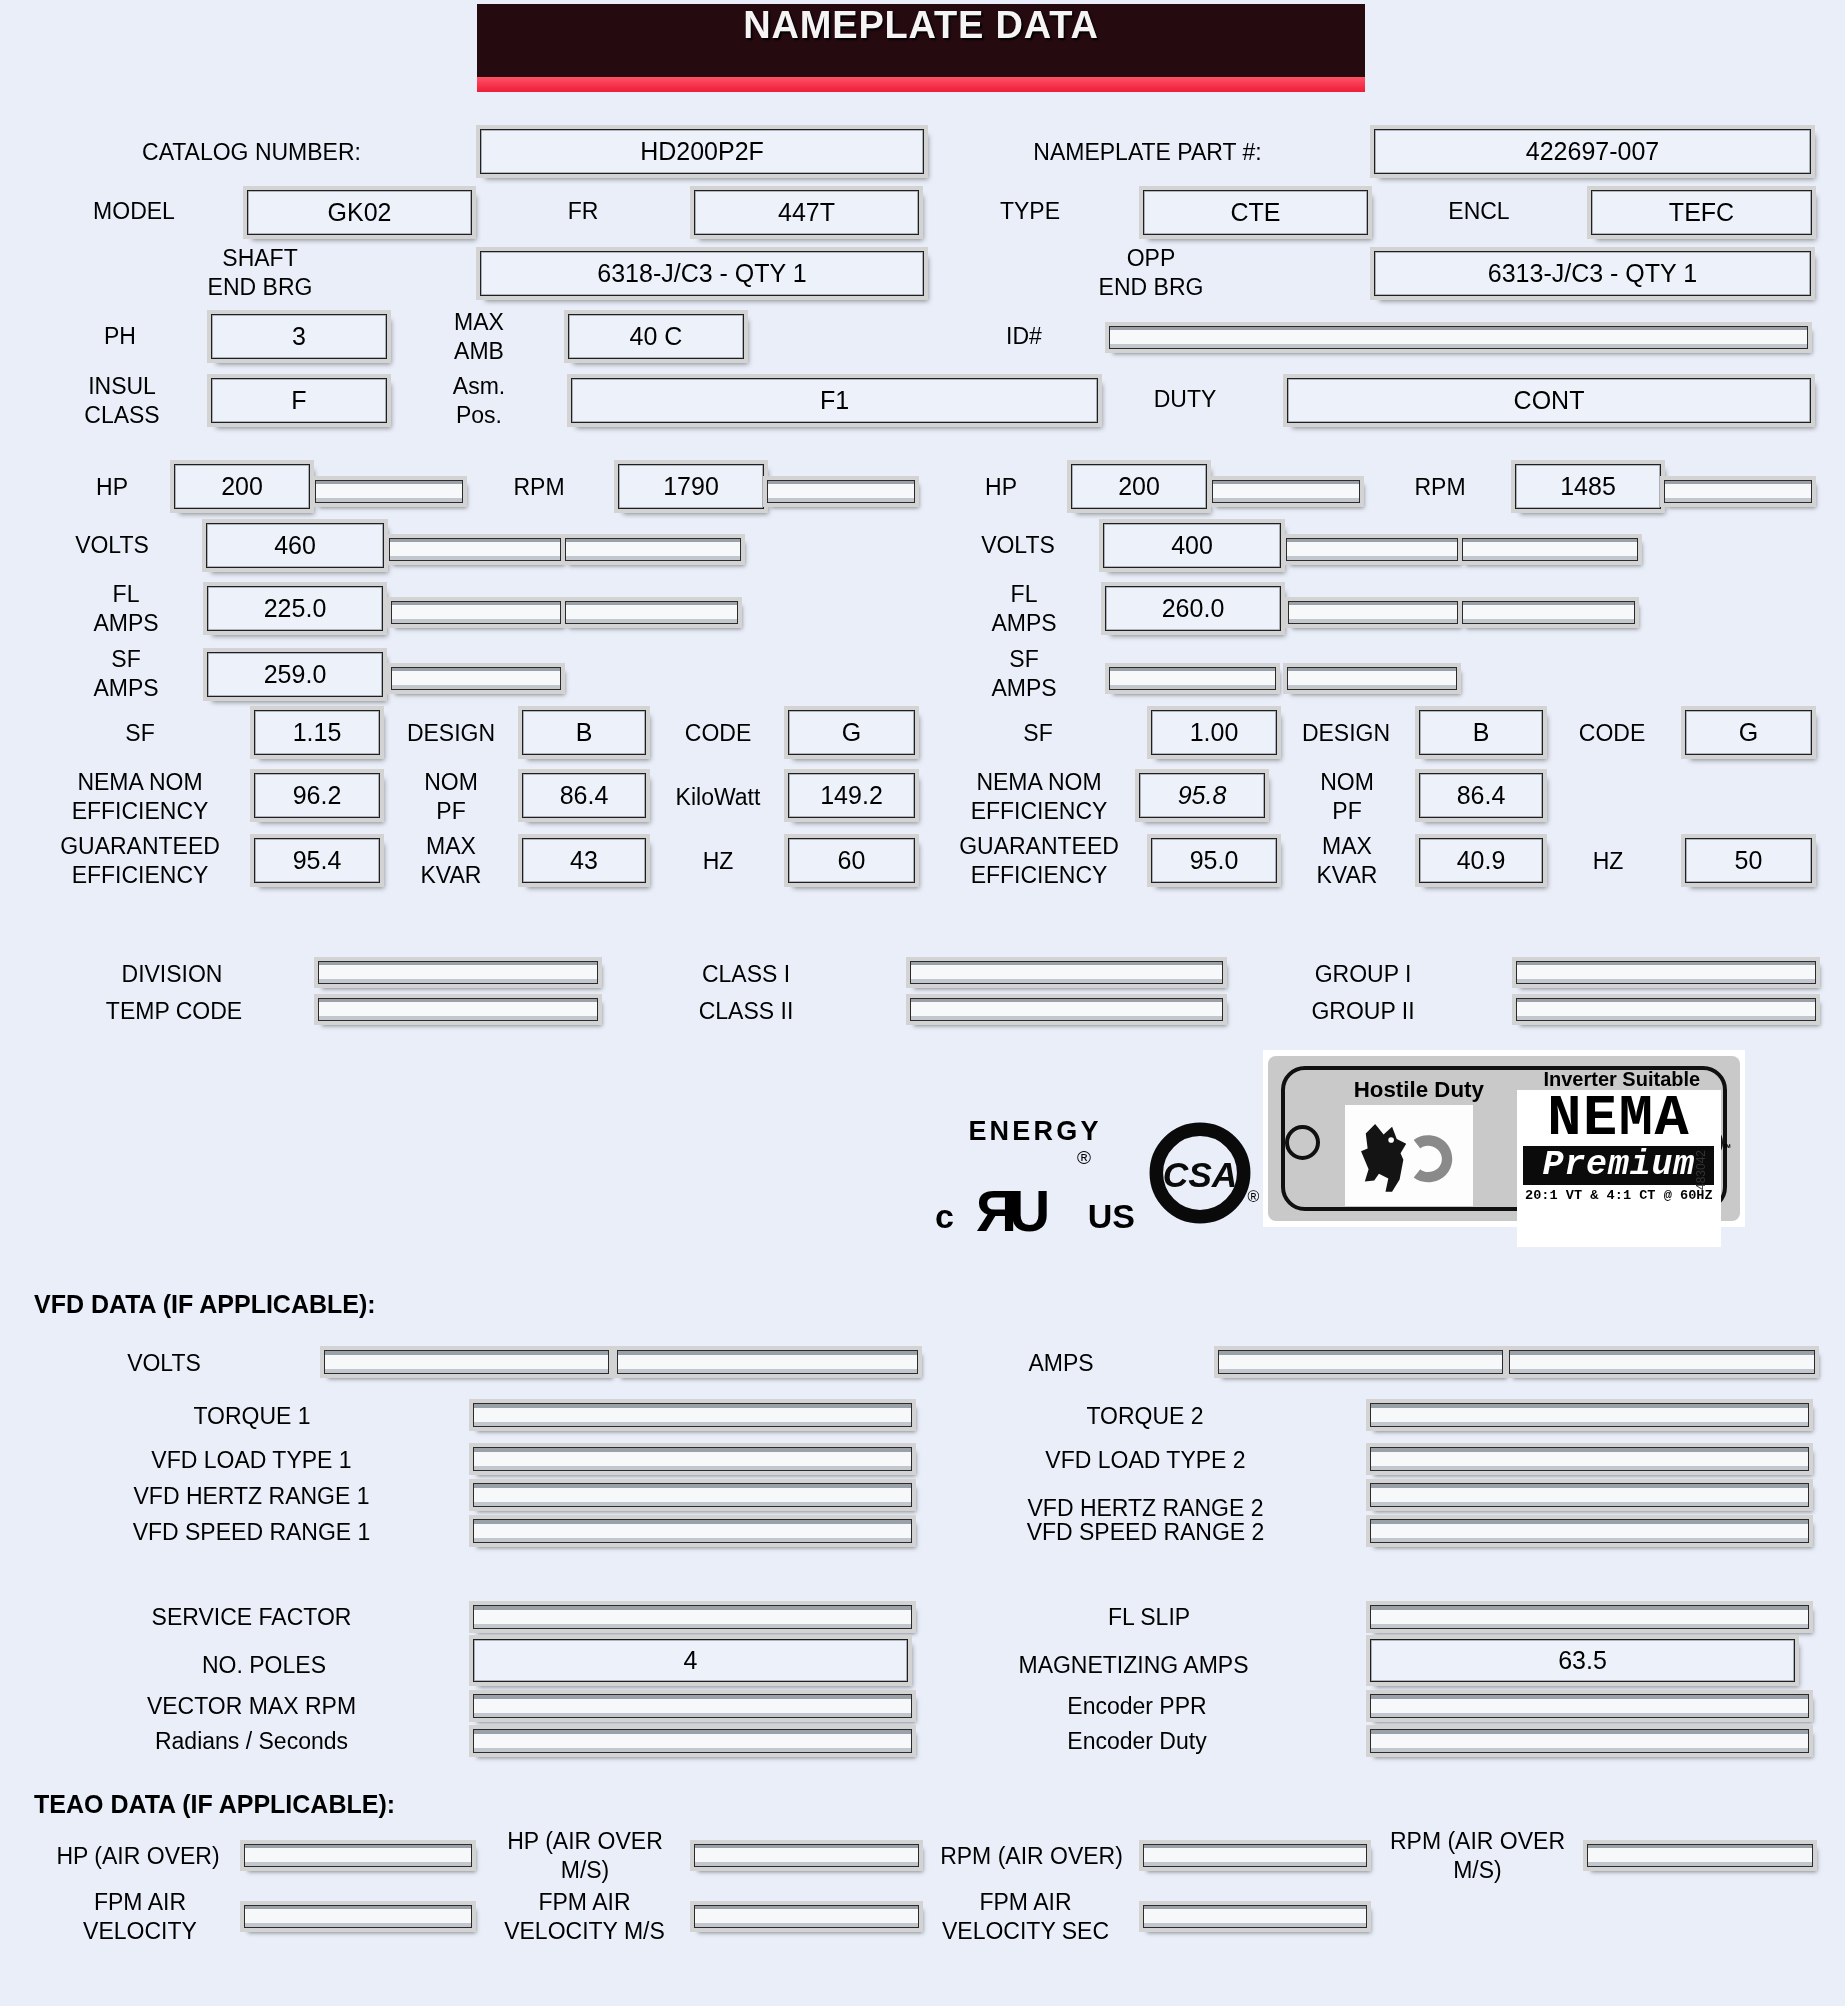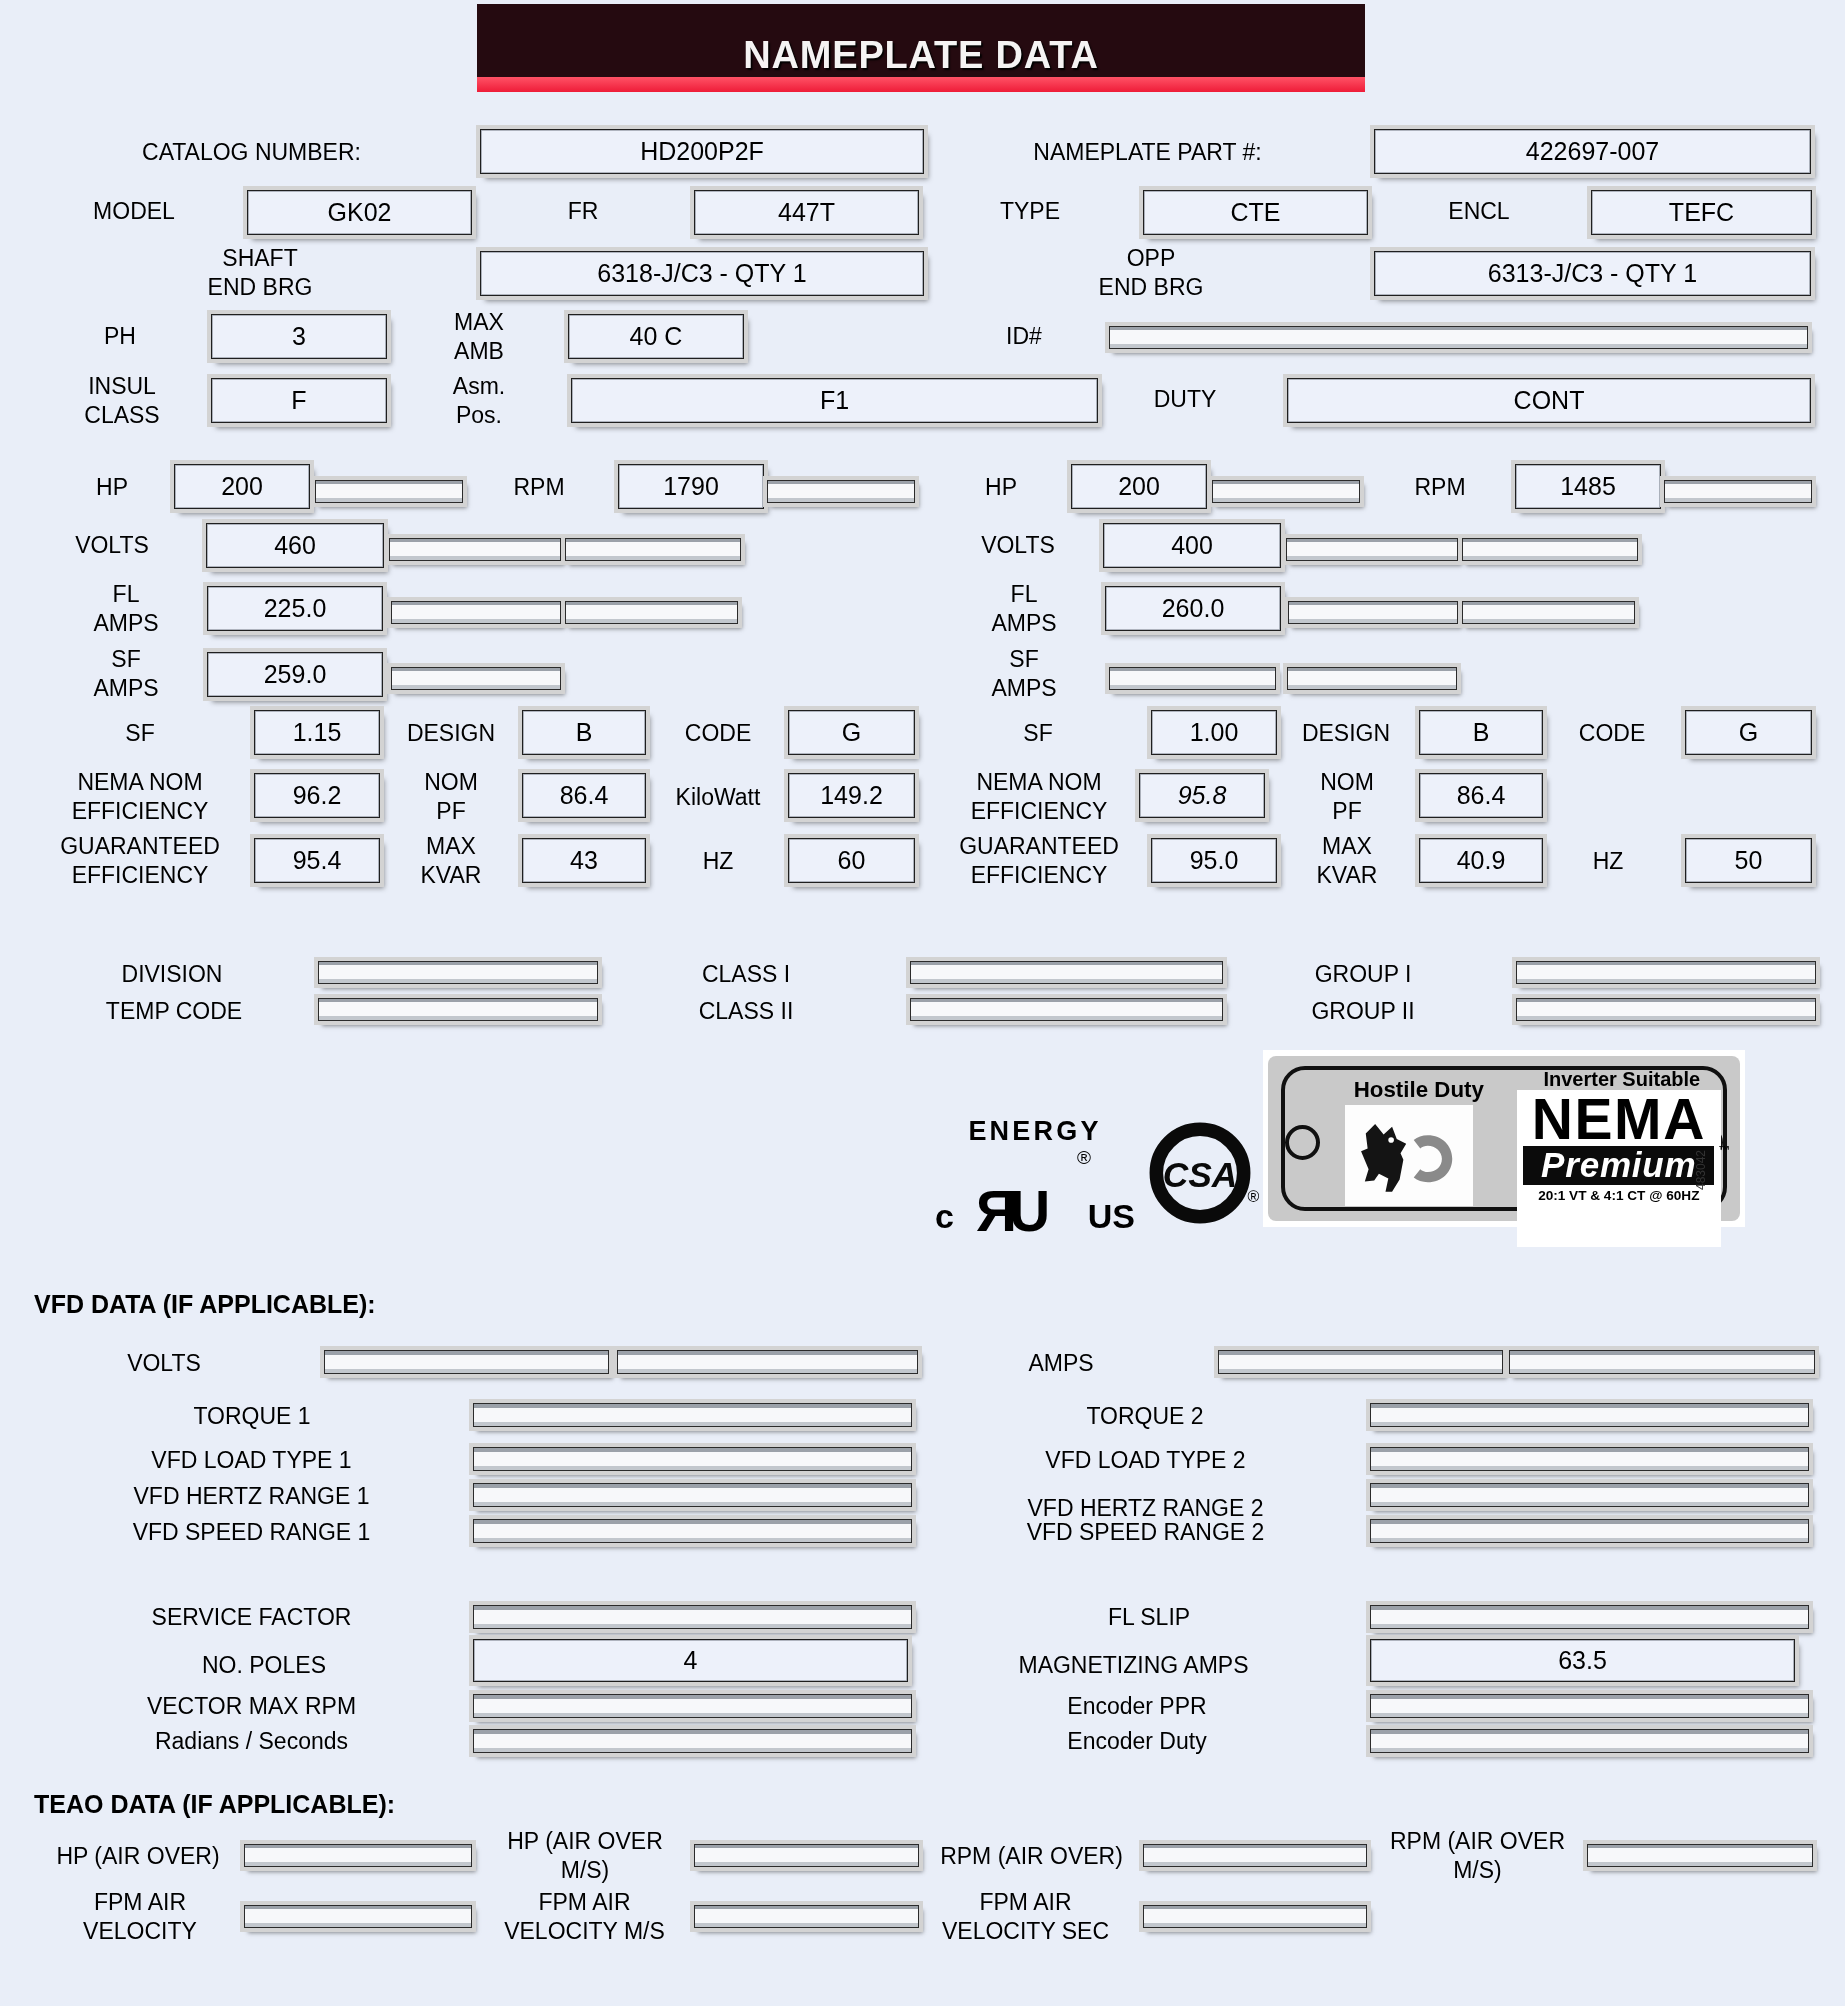--- a/index.html
+++ b/index.html
@@ -1,19 +1,19 @@
 <!DOCTYPE html>
 <html style="font-size:12.8px"><head>
 <meta charset="utf-8">
 <style>
   html,body{margin:0;padding:0;background:#dfe6f2;}
   #canvas{position:relative;width:1845px;height:2006px;background:#e9eef8;
           font-family:"Liberation Sans",sans-serif;color:#000;overflow:hidden;}
   .titlebar{position:absolute;left:477px;top:4px;width:888px;height:73px;background:#250a10;
-            display:flex;align-items:flex-end;justify-content:center;}
+            display:flex;align-items:flex-start;justify-content:center;}
   .titlebar span{color:#f5f3f3;font-weight:700;font-size:38px;letter-spacing:0.8px;
                  text-shadow:1.6px 1.6px 1.6px #000;}
   .stripe{position:absolute;left:477px;top:77px;width:888px;height:15px;
           background:linear-gradient(180deg,#ff5266,#ee1c38);}
   .lbl{position:absolute;display:flex;align-items:center;justify-content:center;
        text-align:center;font-size:23px;line-height:1.25;white-space:pre-line;}
   .h{position:absolute;font-weight:700;font-size:25px;white-space:nowrap;}
   .b{position:absolute;background:#edf1fa;border:1.6px solid #1f1f1f;
      box-shadow:0 0 0 4px #d3d3d3,4.8px 5.6px 4.8px rgba(40,40,40,.5),inset 0 0 0 0.8px #9aa0ab;
      display:flex;align-items:center;justify-content:center;font-size:25px;}
@@ -38,21 +38,21 @@
              border:4px solid #101010;border-radius:24px;}
   .hole{position:absolute;width:27px;height:27px;border:4.8px solid #101010;border-radius:50%;
         background:#c9c9c9;top:69px;}
   .bd-hd{position:absolute;left:67px;top:21px;width:168px;text-align:center;
          font-weight:700;font-size:22.3px;}
   .bd-dog{position:absolute;left:77px;top:49px;width:128px;height:101px;background:#fdfdfd;
           display:flex;align-items:center;justify-content:center;}
   .bd-inv{position:absolute;left:254px;top:11.2px;width:200px;text-align:center;
           font-weight:700;font-size:20px;}
   .bd-white{position:absolute;left:249px;top:34px;width:204px;height:157px;background:#fff;
-            text-align:center;}
+            text-align:center;font-family:Liberation Mono, monospace;}
   .bd-nema{font-weight:900;font-size:57px;letter-spacing:1.6px;line-height:.95;margin-top:1.6px;}
   .bd-premwrap{position:relative;margin:0 6.4px;}
   .bd-prem{background:#0b0b0b;color:#fff;font-weight:900;font-style:italic;font-size:35px;
            line-height:1.1;letter-spacing:0.8px;}
   .bd-tm{position:absolute;right:-16px;top:-3.2px;font-size:12px;font-weight:700;}
   .bd-spec{font-weight:700;font-size:13.6px;margin-top:3.2px;white-space:nowrap;}
   .bd-serial{position:absolute;right:32px;top:94px;font-size:12px;color:#333;
              writing-mode:vertical-rl;transform:rotate(180deg);}
 </style>
 </head>

